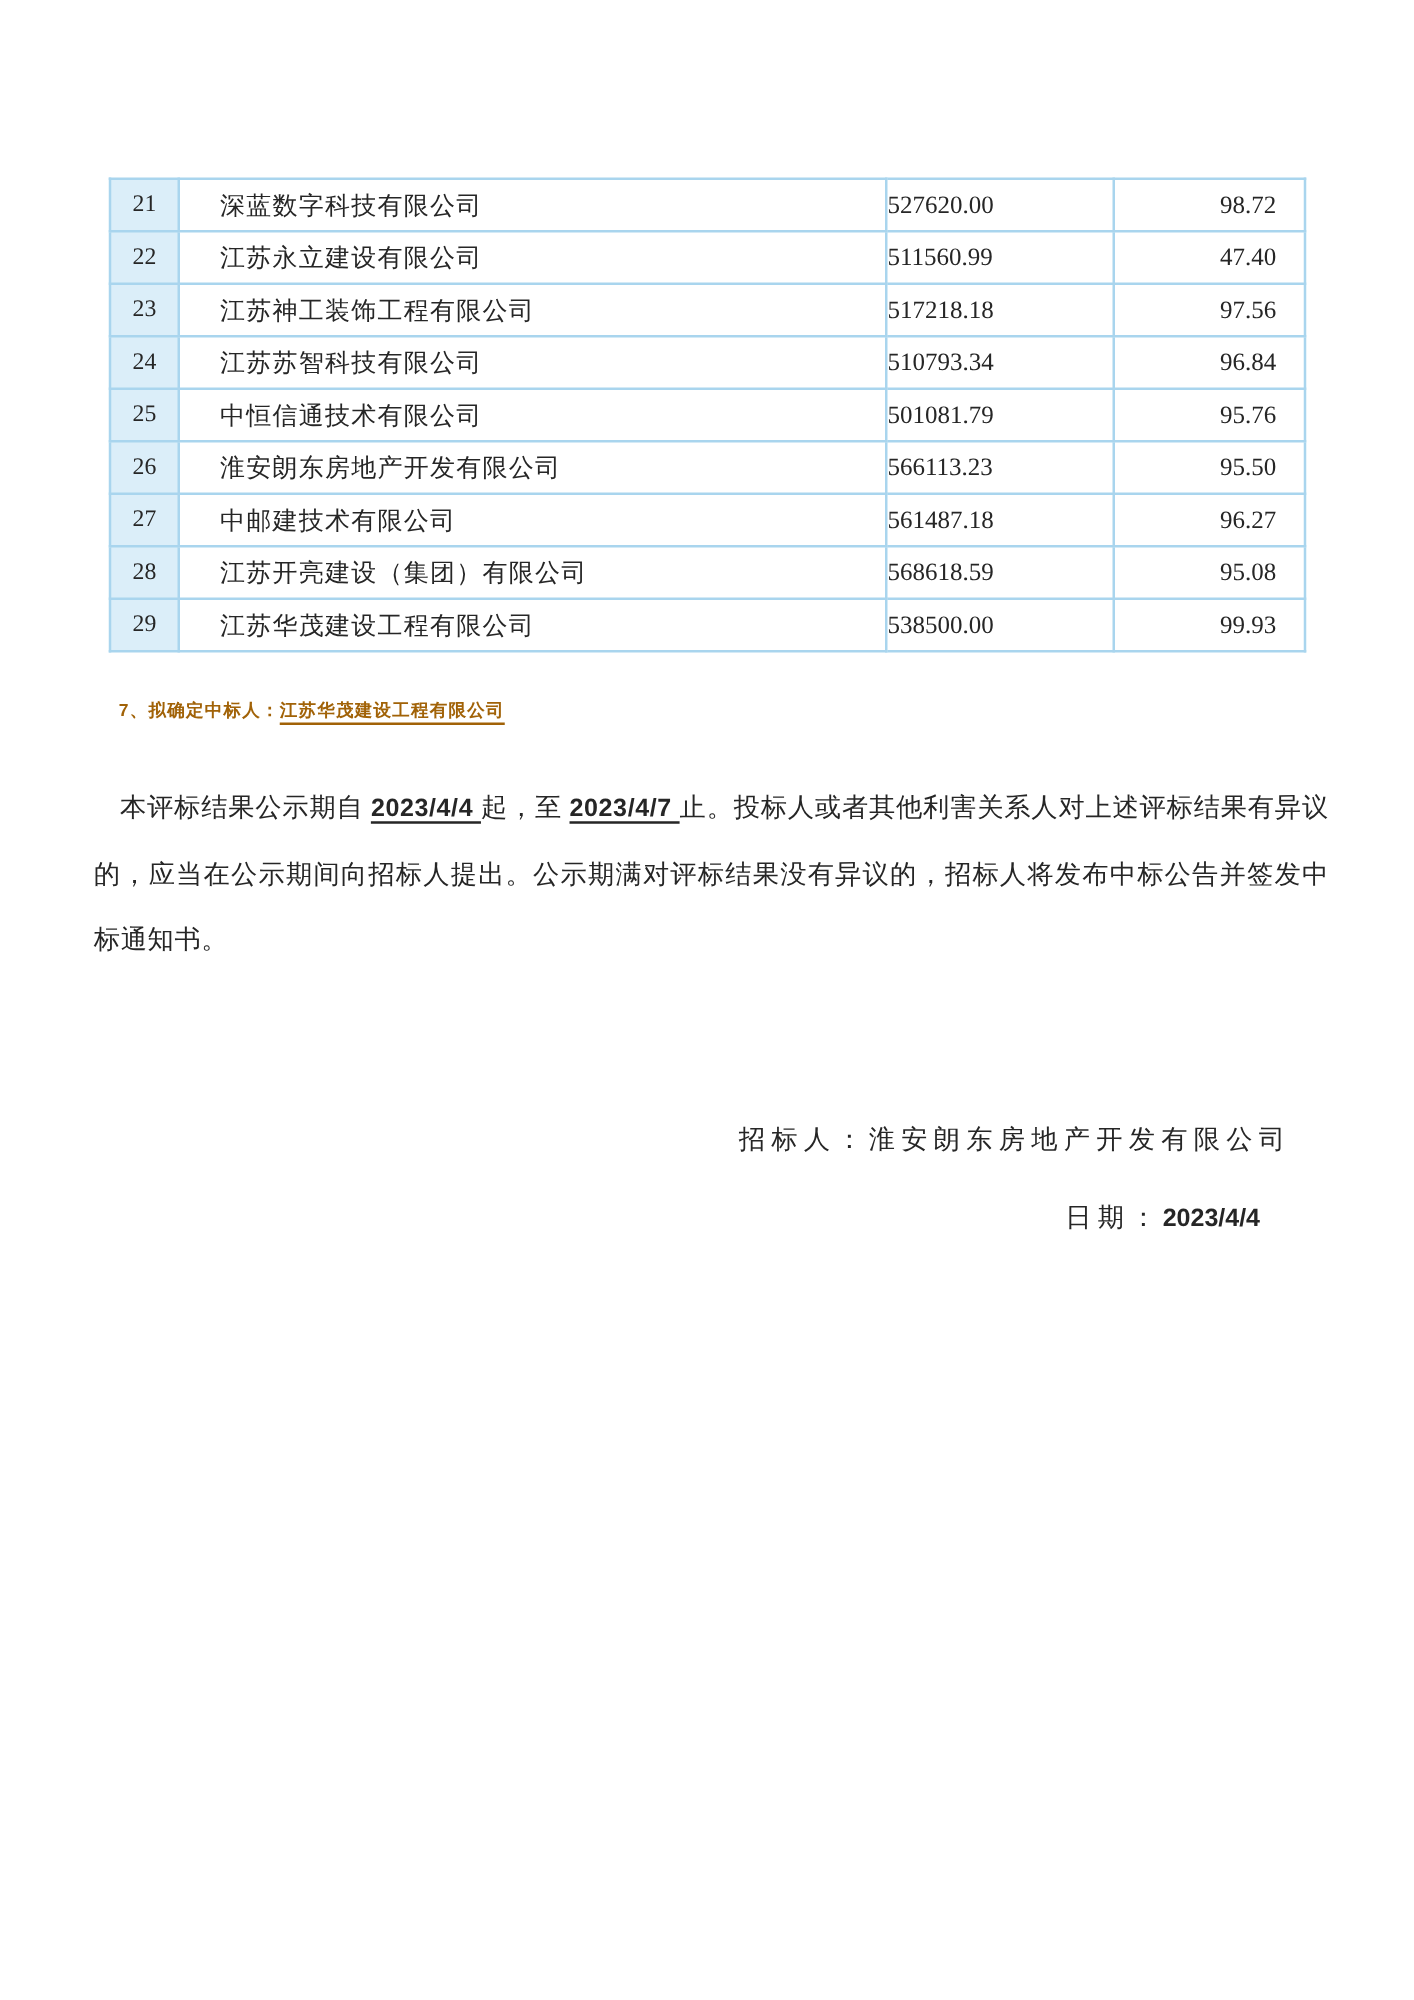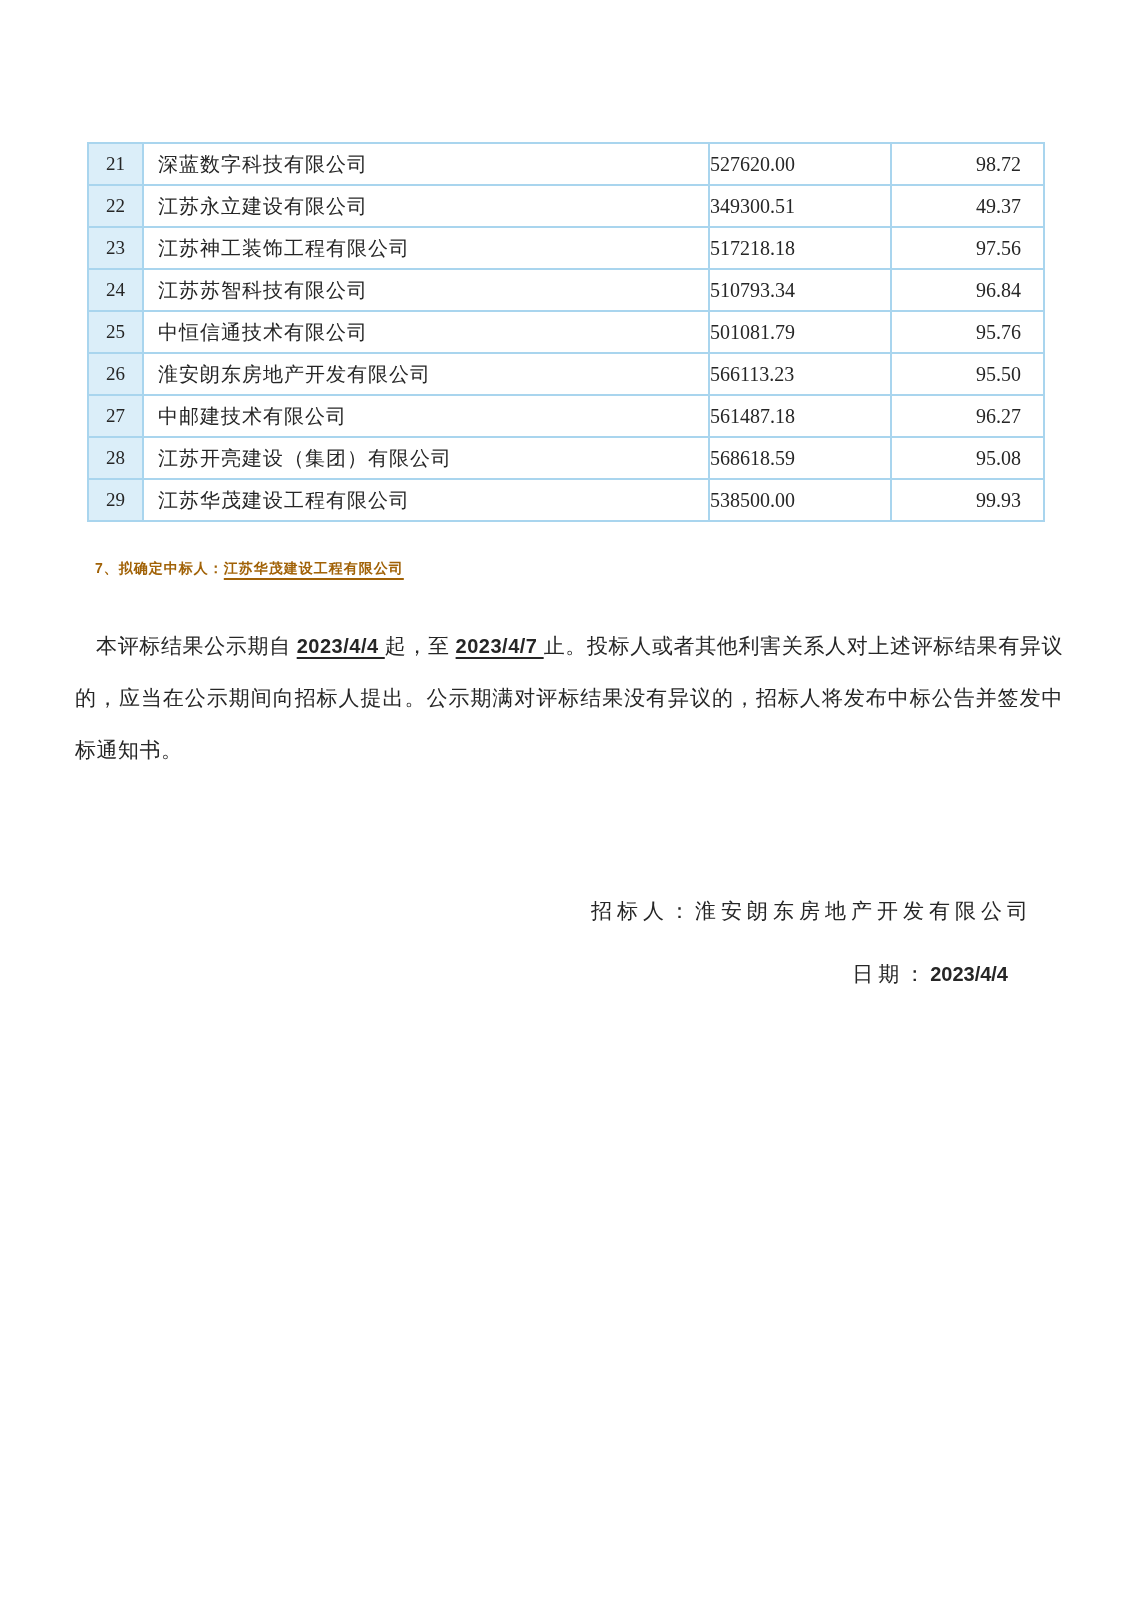--- a/index.html
+++ b/index.html
@@ -24,21 +24,21 @@
     table-layout:fixed;
     font-size:20px;
   }
   table.bid td{
     border:2px solid var(--border);
     height:42px;
     vertical-align:middle;
     color:var(--ink);
   }
   td.c-no{background:var(--fill);text-align:center;font-size:19px;}
-  td.c-company{text-align:left;padding-left:14px;letter-spacing:1px;}
+  td.c-company{text-align:left;padding-left:32px;letter-spacing:1px;}
   td.c-price{text-align:left;}
   td.c-score{text-align:right;padding-right:22px;}
   
   .winner{
     position:absolute;left:95px;top:560px;
     font-family:"Liberation Sans","DejaVu Sans",sans-serif;
     font-weight:bold;font-size:14px;color:#a16207;
     letter-spacing:1px;
   }
   .winner .company{
@@ -92,22 +92,22 @@
     <tbody>
         <tr>
           <td class="c-no">21</td>
           <td class="c-company">深蓝数字科技有限公司</td>
           <td class="c-price">527620.00</td>
           <td class="c-score">98.72</td>
         </tr>
         <tr>
           <td class="c-no">22</td>
           <td class="c-company">江苏永立建设有限公司</td>
-          <td class="c-price">349300.51</td>
-          <td class="c-score">49.37</td>
+          <td class="c-price">511560.99</td>
+          <td class="c-score">47.40</td>
         </tr>
         <tr>
           <td class="c-no">23</td>
           <td class="c-company">江苏神工装饰工程有限公司</td>
           <td class="c-price">517218.18</td>
           <td class="c-score">97.56</td>
         </tr>
         <tr>
           <td class="c-no">24</td>
           <td class="c-company">江苏苏智科技有限公司</td>

